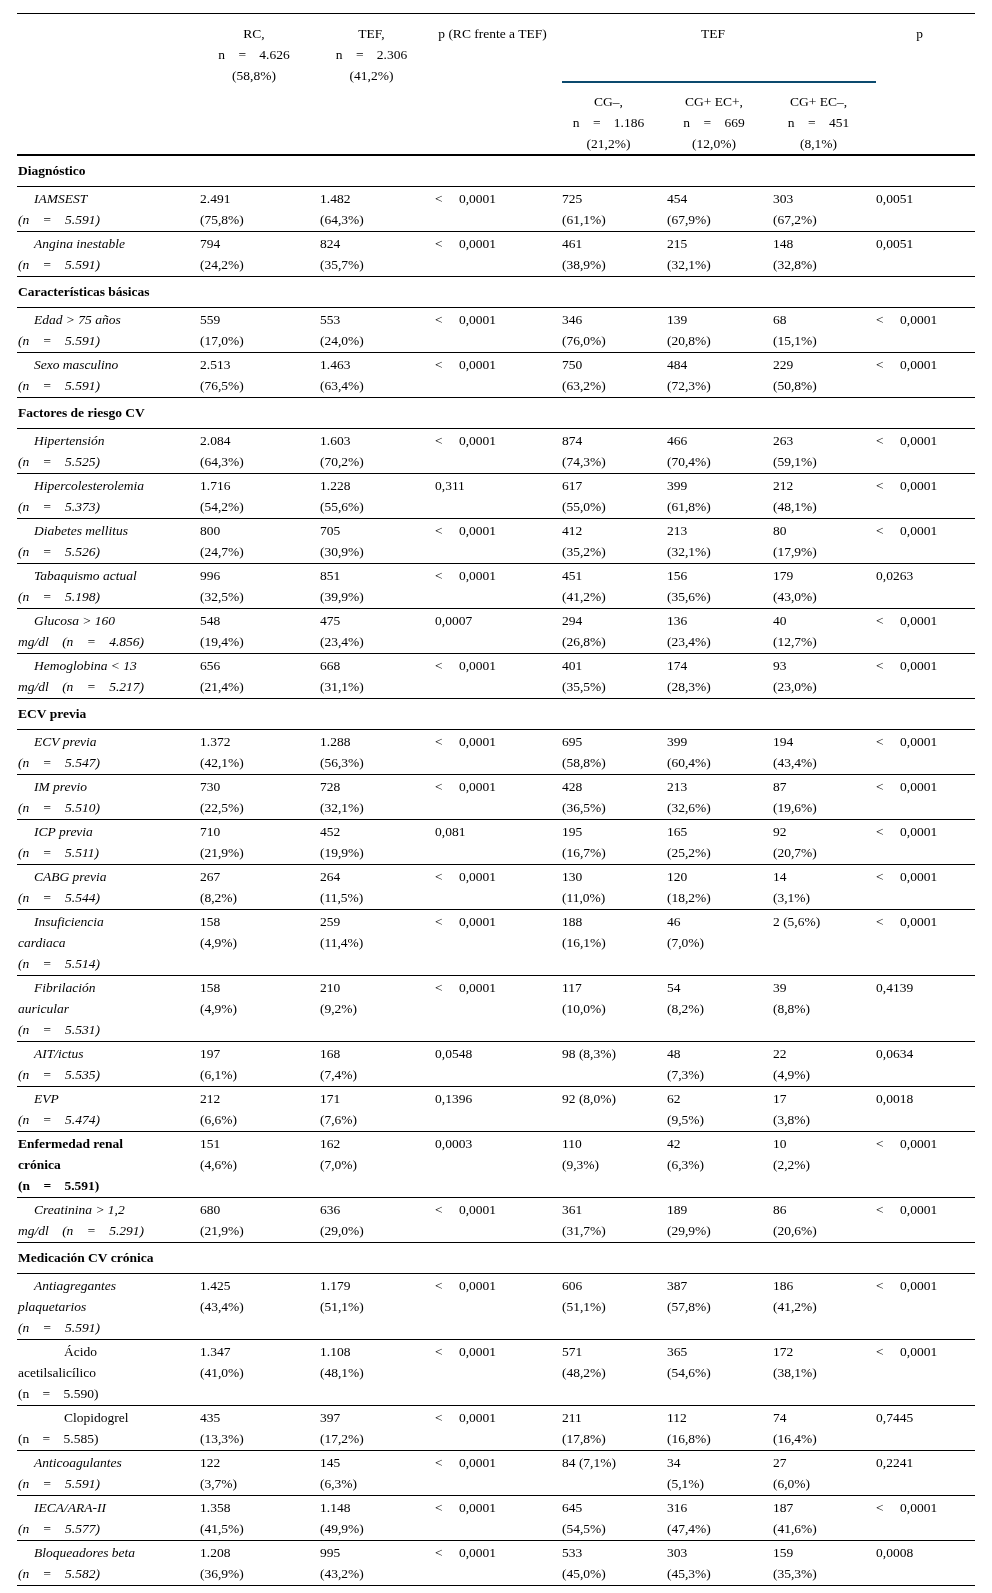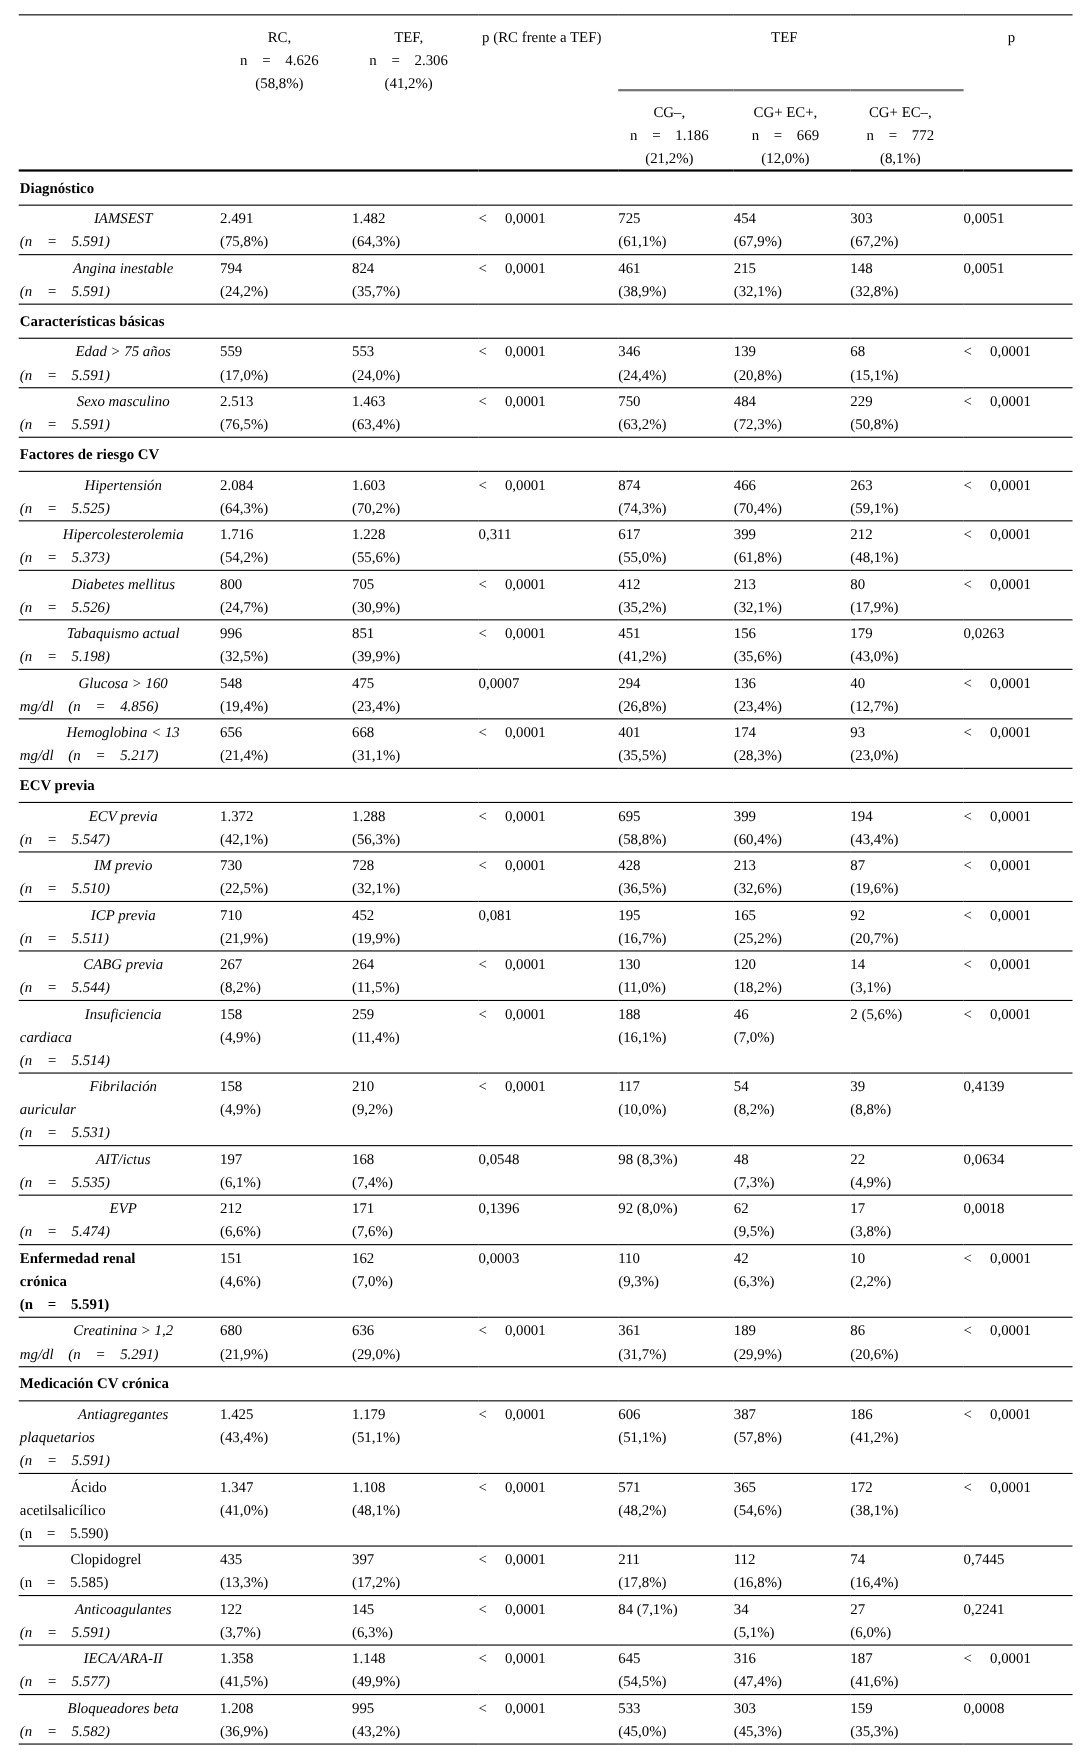--- a/index.html
+++ b/index.html
@@ -7,30 +7,30 @@
   .tablewrap{margin:13px 17px 0 17px;}
   table{border-collapse:collapse;table-layout:fixed;width:958px;
         border-top:1.5px solid #000;border-bottom:2px solid #000;
         font-size:13.5px;line-height:21px;}
   col.c-label{width:183px;} col.c-rc{width:120px;} col.c-tef{width:115px;}
   col.c-p1{width:127px;} col.c-cg1{width:105px;} col.c-cg2{width:106px;}
   col.c-cg3{width:103px;} col.c-p2{width:99px;}
   thead th{font-weight:normal;text-align:center;vertical-align:top;
            padding:9px 12px 0 0;}
   thead{border-bottom:2.6px solid #000;}
-  th.group{height:58px;text-align:center;border-bottom:2px solid #737373;}
+  th.group{height:58px;text-align:center;border-bottom:2px solid #0c4a6e;}
   tr.subhead th{padding-top:8px;padding-bottom:0;}
   tbody tr{border-top:1.8px solid #000;}
   tbody td{vertical-align:top;padding:1px 10px 1px 0;}
   td.lab{font-style:italic;padding-left:1px;}
   td.lab.bold{font-style:normal;font-weight:bold;}
   td.lab.sub{font-style:normal;}
   tr.section td{font-weight:bold;font-style:normal;padding:4px 0 5px 1px;}
   .line{display:block;}
-  .ind{text-indent:16px;text-align:center;}
+  .ind{text-indent:16px;}
   .ind2{text-indent:46px;}
   .spread{word-spacing:10px;}
   .lt{word-spacing:13px;}
 </style>
 </head>
 <body>
 
 <div class="tablewrap">
   <table>
     <colgroup>
@@ -68,21 +68,21 @@
             <span class="line spread">n = 1.186</span>
             <span class="line">(21,2%)</span>
           </th>
         <th>
             <span class="line">CG+ EC+,</span>
             <span class="line spread">n = 669</span>
             <span class="line">(12,0%)</span>
           </th>
         <th>
             <span class="line">CG+ EC–,</span>
-            <span class="line spread">n = 772</span>
+            <span class="line spread">n = 451</span>
             <span class="line">(8,1%)</span>
           </th>
       </tr>
     </thead>
     <tbody id="table-body">
         <tr class="section">
           <td colspan="8">Diagnóstico</td>
         </tr>
         <tr>
           <td class="lab">
@@ -162,21 +162,21 @@
           </td>
           <td>
             <span class="line">553</span>
             <span class="line">(24,0%)</span>
           </td>
           <td>
             <span class="line lt">&lt; 0,0001</span>
           </td>
           <td>
             <span class="line">346</span>
-            <span class="line">(24,4%)</span>
+            <span class="line">(76,0%)</span>
           </td>
           <td>
             <span class="line">139</span>
             <span class="line">(20,8%)</span>
           </td>
           <td>
             <span class="line">68</span>
             <span class="line">(15,1%)</span>
           </td>
           <td>

